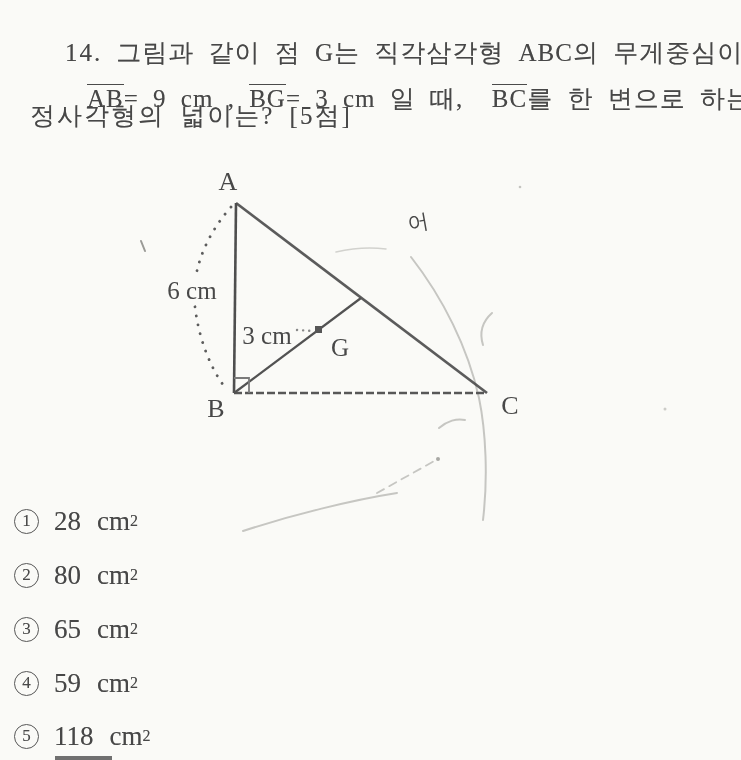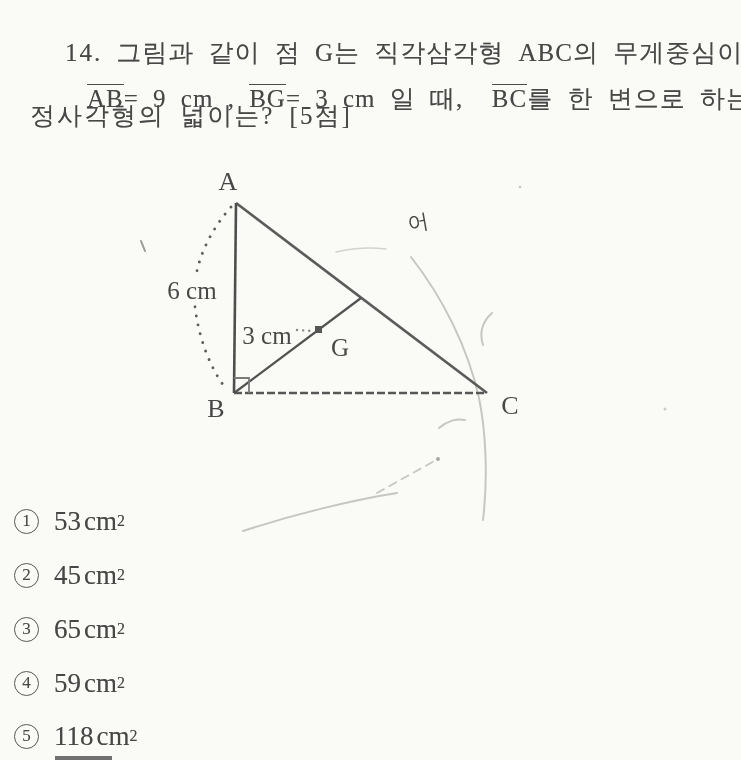--- a/index.html
+++ b/index.html
@@ -42,21 +42,21 @@
     width:25px;height:25px;
     border:1.7px solid #575757;
     border-radius:50%;
     display:inline-flex;
     align-items:center;justify-content:center;
     font-size:17px;
     box-sizing:border-box;
     margin-right:15px;
     color:#4a4a4a;
   }
-  .cunit{margin-left:3px;}
+  .cunit{margin-left:16px;}
   .choice sup{font-size:16px;line-height:0;vertical-align:9px;}
   #c1{top:504px;} #c2{top:558px;} #c3{top:612px;} #c4{top:666px;} #c5{top:719px;}
   svg{position:absolute;left:0;top:0;}
   svg text{
     font-family:"Liberation Serif", serif;
     fill:#484848;
   }
 </style>
 </head>
 <body>
@@ -108,27 +108,27 @@
     <text x="228" y="190" font-size="26" text-anchor="middle">A</text>
     <text x="216" y="417" font-size="26" text-anchor="middle">B</text>
     <text x="510" y="414" font-size="26" text-anchor="middle">C</text>
     <text x="340" y="356" font-size="25" text-anchor="middle">G</text>
 
     <path d="M55,758 L112,758" stroke="#707070" stroke-width="4"></path>
   </svg>
 
   <div class="choice" id="c1">
     <span class="cnum">1</span>
-    <span>53</span>
+    <span>28</span>
     <span class="cunit">cm</span>
       <sup>2</sup>
   </div>
   <div class="choice" id="c2">
     <span class="cnum">2</span>
-    <span>45</span>
+    <span>80</span>
     <span class="cunit">cm</span>
       <sup>2</sup>
   </div>
   <div class="choice" id="c3">
     <span class="cnum">3</span>
     <span>65</span>
     <span class="cunit">cm</span>
       <sup>2</sup>
   </div>
   <div class="choice" id="c4">

